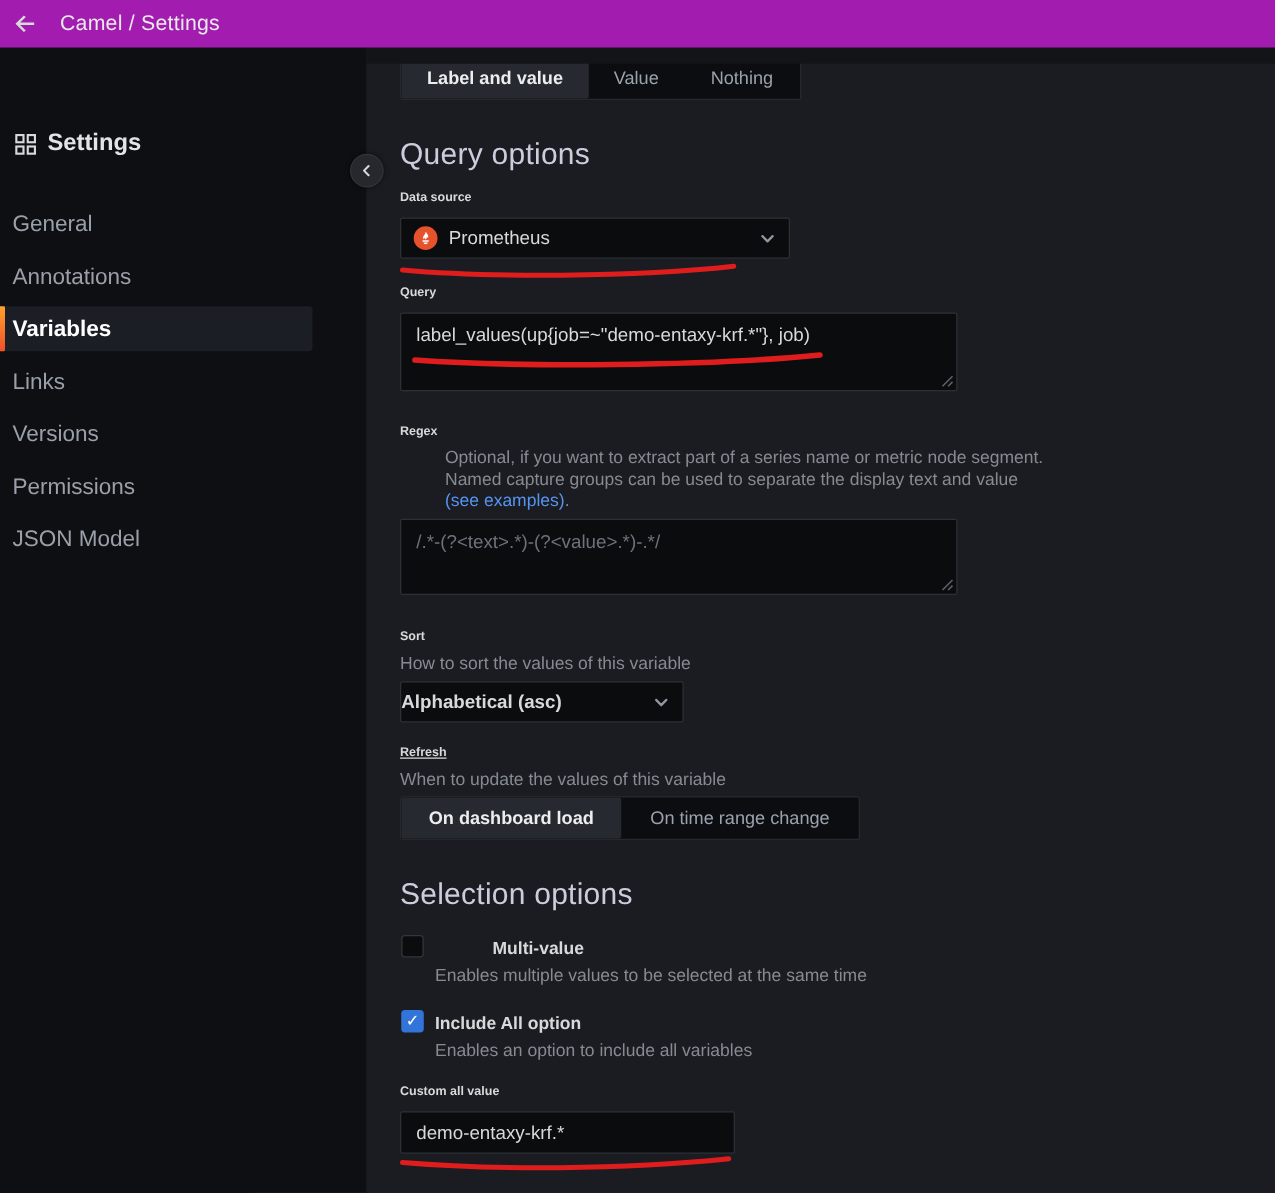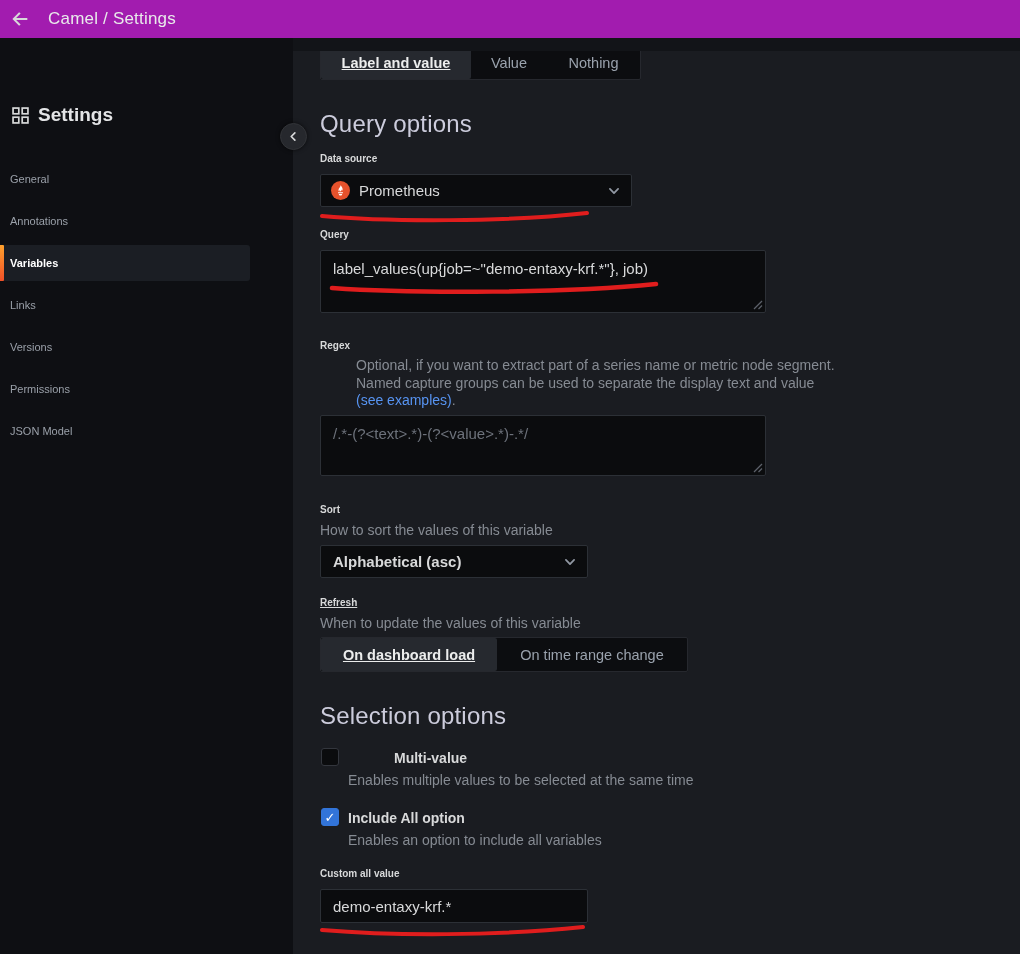--- a/index.html
+++ b/index.html
@@ -11,21 +11,21 @@
     background:#a21caf; display:flex; align-items:center; z-index:30; }
   .back-btn { width:40px; height:38px; display:flex; align-items:center; justify-content:center; cursor:pointer; }
   .topbar-title { color:#e9eaeb; font-size:17px; font-weight:500; letter-spacing:.2px; margin-left:8px; }
 
   
   .sidebar { position:absolute; left:0; top:38px; width:293px; height:916px; background:#0e0f13; z-index:5; }
   .sb-header { position:absolute; left:12px; top:66px; display:flex; align-items:center; gap:9px; }
   .sb-header-label { color:#e3e4e6; font-size:19px; font-weight:700; }
   .sb-items { position:absolute; left:0; top:123px; width:250px; }
   .side-item { position:relative; width:250px; height:36px; margin-bottom:6px;
-    display:flex; align-items:center; padding-left:10px; color:#9aa0a9; font-size:11px;
+    display:flex; align-items:center; padding-left:10px; color:#9aa0a9; font-size:18px;
     cursor:pointer; border-radius:0 3px 3px 0; }
   .side-item.active { background:#1b1e24; color:#ffffff; font-weight:700; }
   .side-item.active .accent { position:absolute; left:0; top:0; width:4px; height:100%;
     background:linear-gradient(180deg,#ffa12d 0%,#f05028 100%); border-radius:0 1px 1px 0; }
 
   
   .collapse-btn { position:absolute; left:280px; top:123px; width:27px; height:27px;
     border-radius:50%; background:#26282d; border:1px solid #323438; z-index:20;
     display:flex; align-items:center; justify-content:center; cursor:pointer;
     box-shadow:0 0 4px rgba(0,0,0,.6); }
@@ -34,21 +34,21 @@
   .main { position:absolute; left:293px; top:38px; width:727px; height:916px; background:#1a1c21; }
   .top-strip { position:absolute; left:0; top:0; width:727px; height:13px; background:#121418; z-index:10; }
 
   .abs { position:absolute; }
 
   
   .seg-group { display:flex; align-items:stretch; background:#0c0d10;
     border:1px solid #26282e; border-radius:2px; overflow:hidden; }
   .seg { display:flex; align-items:center; justify-content:center;
     color:#9aa2ad; font-size:14.5px; cursor:pointer; white-space:nowrap; }
-  .seg.selected { background:#26292f; color:#eceded; font-weight:700; border-radius:2px;text-decoration:underline; }
+  .seg.selected { background:#26292f; color:#eceded; font-weight:700; border-radius:2px; }
 
   .section-heading { color:#ccccdc; font-size:24px; font-weight:400; letter-spacing:.2px; }
   .field-label { color:#d8d9da; font-size:10px; font-weight:700; }
   .field-desc  { color:#868b93; font-size:14px; }
 
   .select-box { background:#0b0c0e; border:1px solid #2c3036; border-radius:2px;
     display:flex; align-items:center; cursor:pointer; }
   .select-text { color:#d8d9da; font-size:15px; font-weight:500; }
   .select-chevron { margin-left:auto; margin-right:10px; display:flex; }
 
@@ -186,21 +186,21 @@
     <svg class="grip" width="11" height="11" viewBox="0 0 11 11">
       <g stroke="#5c616a" stroke-width="1.3">
           <line x1="2" y1="10" x2="10" y2="2"></line>
           <line x1="6.5" y1="10" x2="10" y2="6.5"></line>
         </g>
     </svg>
   </div>
 
   <div class="field-label abs" style="left:27px; top:466px;">Sort</div>
   <div class="field-desc abs" style="left:27px; top:484px;">How to sort the values of this variable</div>
-  <div class="select-box abs" style="left:27px; top:507px; width:268px; height:33px; padding-left:12px;">
+  <div class="select-box abs" style="left:27px; top:507px; width:227px; height:33px; ">
     <span class="select-text" style="font-weight:700;">Alphabetical (asc)</span>
     <span class="select-chevron">
       <svg width="14" height="14" viewBox="0 0 12 12">
           <polyline points="2.5,4.2 6,7.8 9.5,4.2" fill="none" stroke="#9198a3" stroke-width="1.5" stroke-linecap="round" stroke-linejoin="round"></polyline>
         </svg>
     </span>
   </div>
 
   <div class="field-label abs" style="left:27px; top:559px;text-decoration:underline;">Refresh</div>
   <div class="field-desc abs" style="left:27px; top:577px;">When to update the values of this variable</div>

